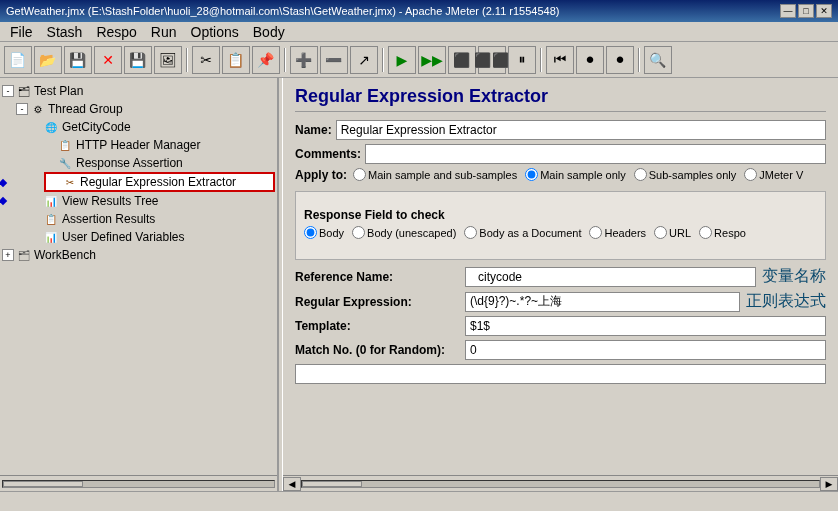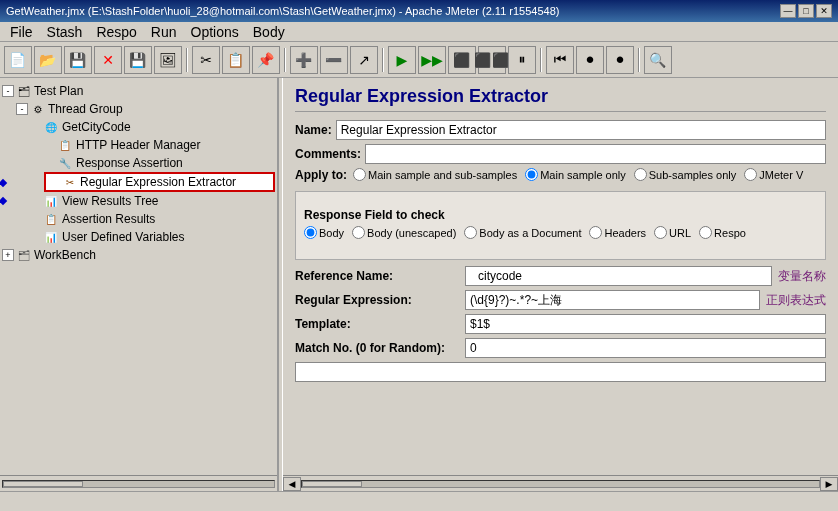--- a/index.html
+++ b/index.html
@@ -169,22 +169,22 @@
     }
     .field-val {
       flex: 1;
       height: 20px;
       border: 1px solid #888;
       background: white;
       padding: 1px 4px;
       font-size: 12px;
     }
     .field-note {
-      color: #701a75;
-      font-size: 12px;
+      color: #0c4a6e;
+      font-size: 16px;
       margin-left: 6px;
     }
 
     
     .status-bar {
       background: #d4d0c8;
       border-top: 1px solid #999;
       height: 20px;
       display: flex;
       align-items: center;

